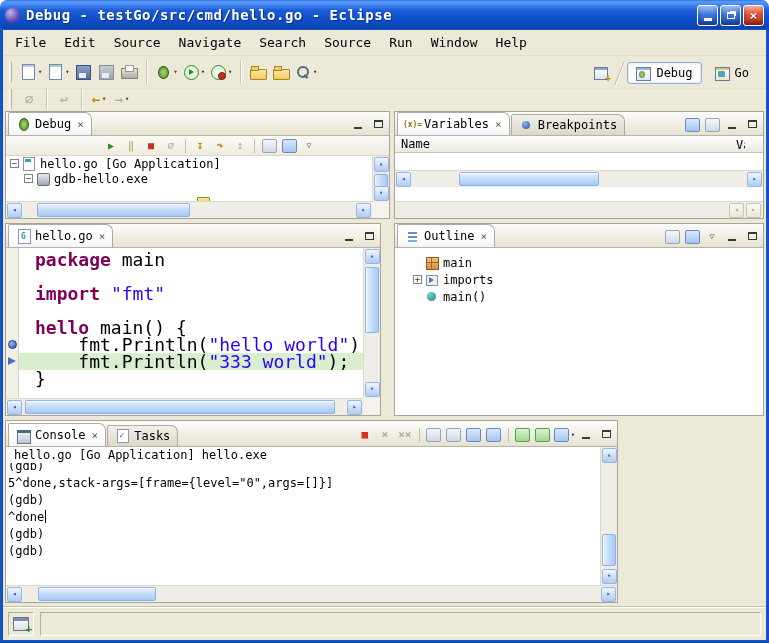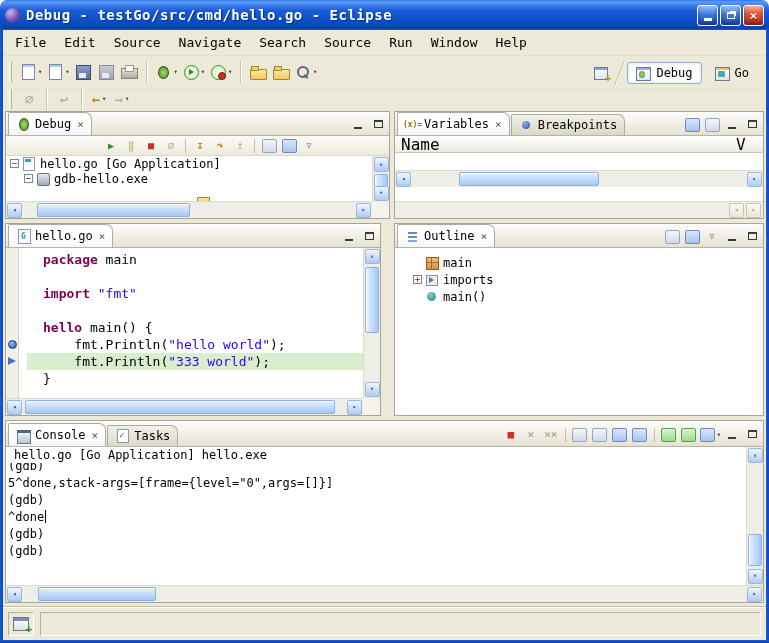--- a/index.html
+++ b/index.html
@@ -64,21 +64,21 @@
   .persp-debug::before{content:"";position:absolute;left:0;top:1px;width:13px;height:12px;background:linear-gradient(#FFF,#E0E8F8);border:1px solid #6A7A98;box-shadow:inset 0 2px 0 #9CB4D8}
   .persp-debug::after{content:"";position:absolute;left:3px;top:5px;width:6px;height:7px;border-radius:50%;background:radial-gradient(#A8D878,#4A8A20)}
   .persp-go::before{content:"";position:absolute;left:0;top:1px;width:13px;height:12px;background:linear-gradient(#FFF,#E8E4D0);border:1px solid #6A7A98;box-shadow:inset 0 2px 0 #D8C878}
   .persp-go::after{content:"";position:absolute;left:3px;top:5px;width:7px;height:6px;background:#48A8B8;border-radius:1px}
   
   .panel{position:absolute;border:1px solid #A8A49A;background:#F4F2EA}
   #debug-panel{left:5px;top:111px;width:385px;height:108px}
   #variables-panel{left:394px;top:111px;width:370px;height:108px}
   #editor-panel{left:5px;top:223px;width:376px;height:193px}
   #outline-panel{left:394px;top:223px;width:370px;height:193px}
-  #console-panel{left:5px;top:420px;width:759px;height:183px}
+  #console-panel{left:5px;top:420px;width:613px;height:183px}
   .tabbar{position:absolute;left:0;right:0;top:0;height:24px;background:linear-gradient(#FDFDFB,#E6E2D2);border-bottom:1px solid #B8B4A4;display:flex;align-items:flex-end;padding-left:2px}
   .tabbar.tall{height:26px}
   .tab{height:21px;display:flex;align-items:center;gap:4px;padding:0 7px;font-size:12px;border:1px solid #AEAA9E;border-bottom:none;border-radius:2px 7px 0 0;background:linear-gradient(#F2F0E8,#DCD8C8);margin-right:1px;white-space:nowrap}
   .tab.active{background:linear-gradient(#FFFFFF 55%,#F2F4F8);height:23px}
   .tab-close{font-size:11px;color:#555;margin-left:2px}
   .tico{position:relative;width:15px;height:14px;flex:none;display:inline-flex;align-items:center;justify-content:center}
   .tico-bug::before{content:"";position:absolute;left:3px;top:1px;width:8px;height:11px;border-radius:50%;background:radial-gradient(#A8D878,#4A8A20);border:1px solid #2A5A10}
   .tico-variables{font-size:8px;color:#8A7800;font-weight:bold;white-space:nowrap}
   .tico-breakpoint::before{content:"";position:absolute;left:3px;top:3px;width:8px;height:8px;border-radius:50%;background:radial-gradient(circle at 35% 30%,#90B0F0,#2A50B0)}
   .tico-go-file::before{content:"";position:absolute;left:2px;top:0;width:11px;height:13px;background:#fff;border:1px solid #8898B0}
@@ -110,31 +110,31 @@
   .ti-process::before{content:"";position:absolute;left:1px;top:1px;width:11px;height:11px;border-radius:2px;background:linear-gradient(#E8E8F0,#A0A8B8);border:1px solid #687080}
   .ti-thread::before{content:"";position:absolute;left:1px;top:2px;width:11px;height:9px;background:linear-gradient(#F8E890,#E0C040);border:1px solid #A08818;border-radius:1px}
   .ti-package::before{content:"";position:absolute;left:1px;top:1px;width:11px;height:11px;border:1px solid #985818;background:
     linear-gradient(90deg,transparent 4px,#A86828 4px,#A86828 5px,transparent 5px),
     linear-gradient(transparent 4px,#A86828 4px,#A86828 5px,transparent 5px),
     linear-gradient(#F0C078,#D89040)}
   .ti-imports::before{content:"";position:absolute;left:1px;top:2px;width:10px;height:9px;border:1px solid #8890A0;background:#ECEFF2}
   .ti-imports::after{content:"";position:absolute;left:4px;top:4px;width:0;height:0;border-top:3px solid transparent;border-bottom:3px solid transparent;border-left:5px solid #587898}
   .ti-function::before{content:"";position:absolute;left:2px;top:2px;width:9px;height:9px;border-radius:50%;background:radial-gradient(circle at 35% 30%,#78D0C8,#208888)}
   
-  .col-header{position:absolute;left:0;right:17px;top:24px;height:17px;background:linear-gradient(#FFFFFF,#ECEADF);border-bottom:1px solid #C8C4B4;display:flex;align-items:center;padding-left:6px;font-size:16px}
+  .col-header{position:absolute;left:0;right:17px;top:24px;height:17px;background:linear-gradient(#FFFFFF,#ECEADF);border-bottom:1px solid #C8C4B4;display:flex;align-items:center;padding-left:6px;font-size:12px}
   .value-col{position:absolute;right:1px;top:0;height:17px;width:9px;overflow:hidden;display:flex;align-items:center}
   #vars-top-right{position:absolute;right:0;top:24px;width:17px;height:17px;background:linear-gradient(#FFFFFF,#ECEADF);border-bottom:1px solid #C8C4B4}
   #vars-tree-area{position:absolute;left:0;right:0;top:41px;height:17px;background:#fff}
   #vars-hsb{position:absolute;left:0;right:0;top:58px;height:17px}
   #vars-detail{position:absolute;left:0;right:0;top:75px;height:14px;background:#fff}
   #vars-strip2{position:absolute;left:0;right:0;bottom:0;height:17px;background:#EFEEE6;border-top:1px solid #DEDACB;display:flex;align-items:center;justify-content:flex-end;padding-right:1px}
   
   .editor-body{position:absolute;left:0;top:24px;right:17px;bottom:17px;display:flex;background:#fff;overflow:hidden}
   .gutter{width:13px;background:#F2F0E4;border-right:1px solid #D8D4C4;position:relative;flex:none}
-  .code{flex:1;padding:3px 0 0 24px;font-size:13px;line-height:17px;position:relative}
+  .code{flex:1;padding:3px 0 0 16px;font-size:18px;line-height:17px;position:relative}
   .code-line{height:17px;white-space:pre}
   .code-line.hl{background:#D9EECF;margin-left:-16px;padding-left:16px}
   .tok-kw{color:#7F0055;font-weight:bold}
   .tok-str{color:#2A00FF}
   .g-breakpoint{position:absolute;left:2px;width:9px;height:9px;border-radius:50%;background:radial-gradient(circle at 35% 30%,#9AB8F0,#2A50A8);border:1px solid #1A3A88}
   .g-arrow{position:absolute;left:2px;width:0;height:0;border-top:4px solid transparent;border-bottom:4px solid transparent;border-left:8px solid #4070C8}
   
   #outline-tree{position:absolute;left:0;right:0;top:24px;bottom:0;background:#fff;padding:6px 0 0 14px}
   
   .console-header{position:absolute;left:0;right:17px;top:26px;height:16px;background:#fff;padding-left:8px;font-size:12px;display:flex;align-items:center;white-space:nowrap}

